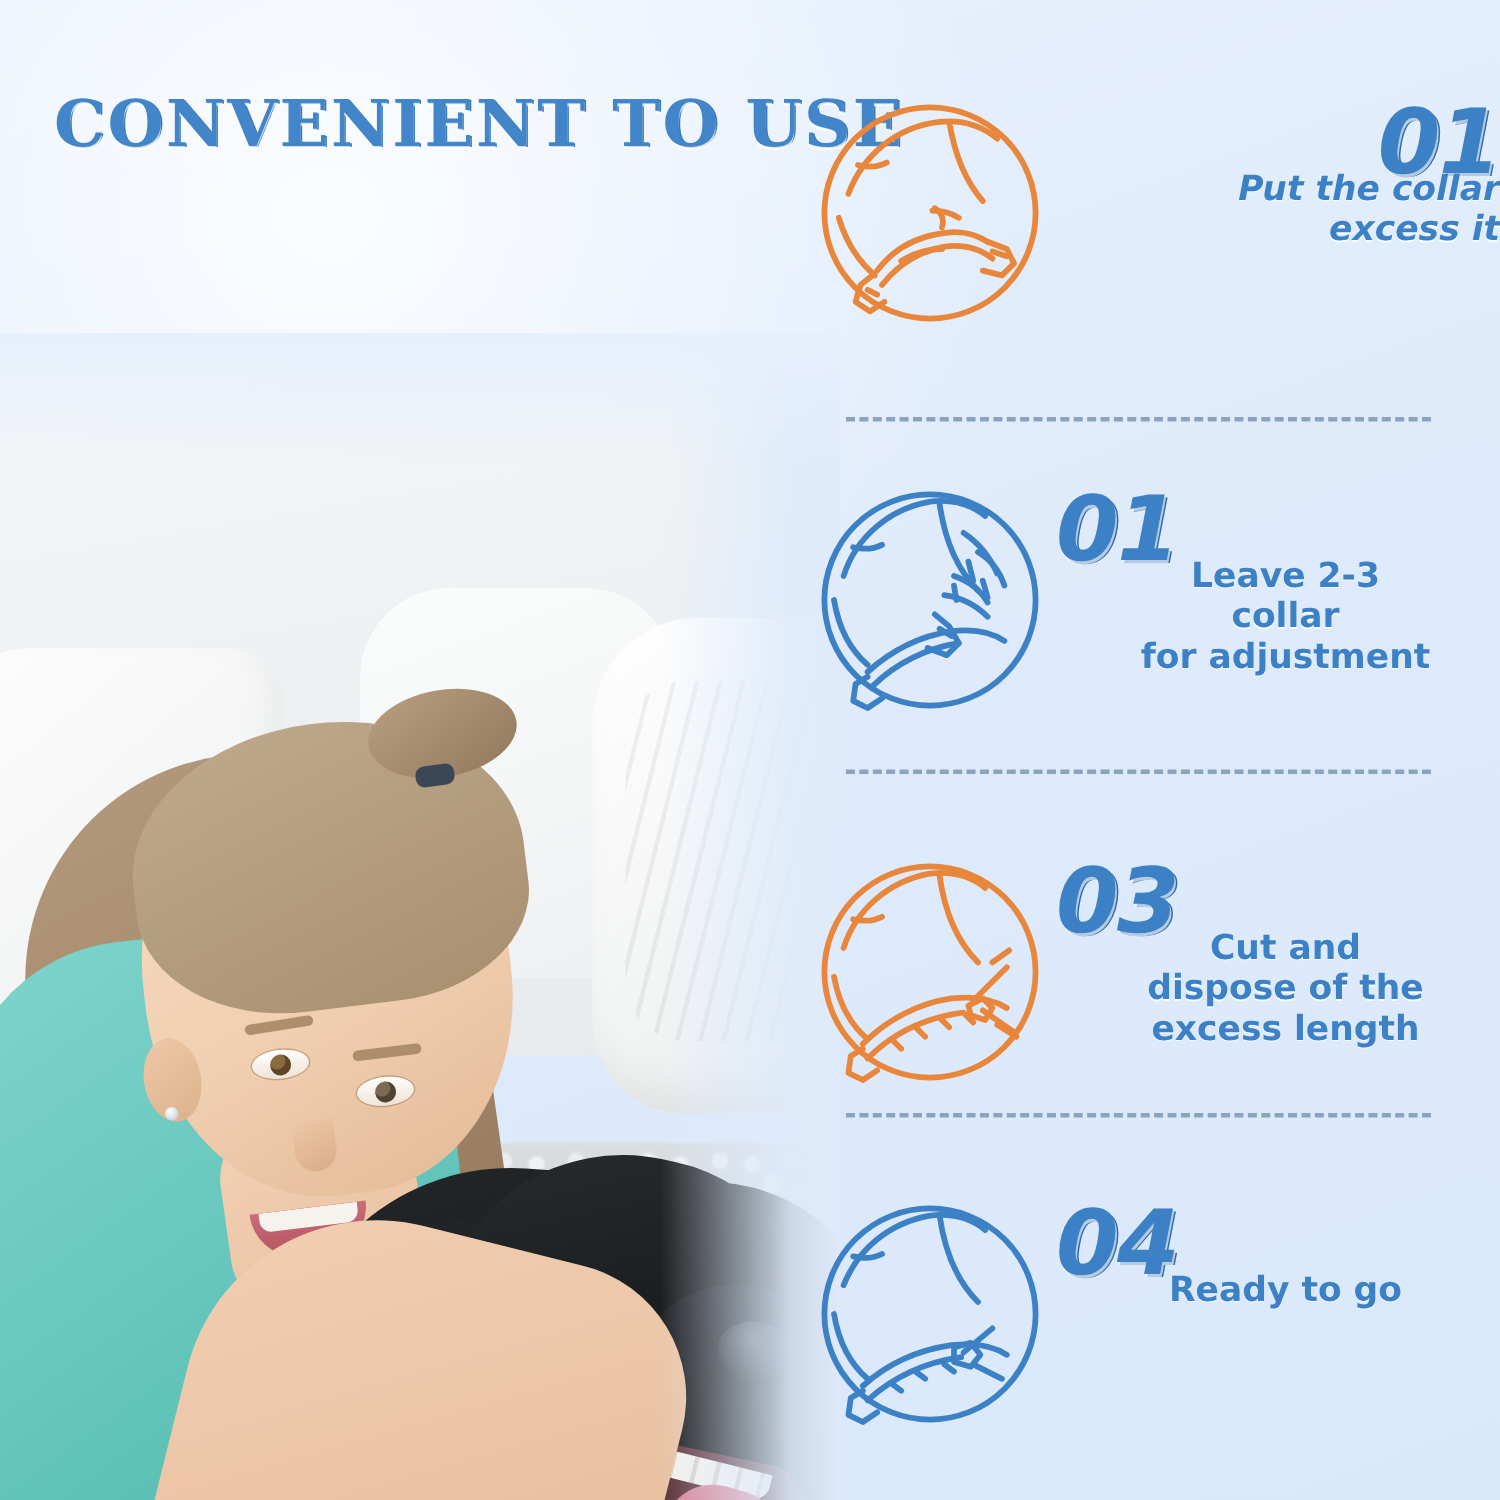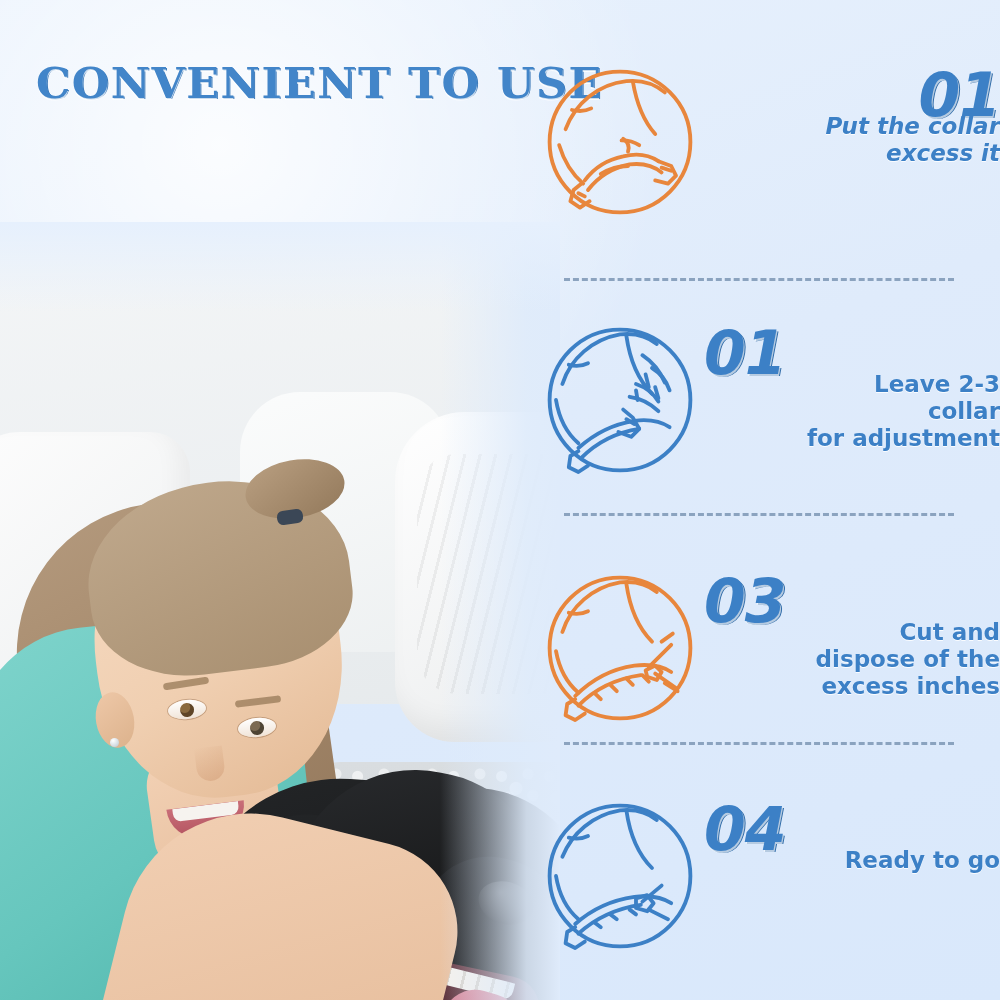--- a/index.html
+++ b/index.html
@@ -161,21 +161,21 @@
   .step-body{
     font-family:"DejaVu Sans", sans-serif;
     font-weight:700;
     font-size:23px;line-height:1.16;color:#3c80c6;
     text-shadow:0 1px 0 rgba(255,255,255,.85);
     margin-top:-10px;
   }
   .step-body.italic{font-style:italic;}
   .step1 .step-num,.step1 .step-body{text-align:right;}
   .step2 .step-num,.step3 .step-num,.step4 .step-num{text-align:left;padding-left:4px;}
-  .step2 .step-body,.step3 .step-body,.step4 .step-body{text-align:right;padding-left:14px;}
+  .step2 .step-body,.step3 .step-body,.step4 .step-body{text-align:center;padding-left:14px;}
 
   .divider{
     position:absolute;left:24px;width:390px;height:0;
     border-top:3px dashed #7d97b5;opacity:.85;
   }
 </style>
 </head>
 <body>
 
 <div id="page">
@@ -305,21 +305,21 @@
           <path d="M76 46l7-5M78 72l8 5"></path>
           <path d="M66 64l6-3 4 4-3 5-6-2z"></path>
           <path d="M22 82l-5 3-1 7 6 3 6-4"></path>
         </svg>
       </div>
       <div class="step-text">
         <div class="step-num">03</div>
         <div class="step-body">
           <div>Cut and</div>
           <div>dispose of the</div>
-          <div>excess inches</div>
+          <div>excess length</div>
         </div>
       </div>
     </div>
 
     <div class="divider" style="top:742px;"></div>
 
     <div class="step step4" style="top:754px;margin-top:42px;">
       <div class="step-icon">
         <svg viewBox="0 0 100 100" fill="none" stroke="#3c80c6" stroke-width="2.4" stroke-linecap="round" stroke-linejoin="round">
           <circle cx="50" cy="50" r="44"></circle>

